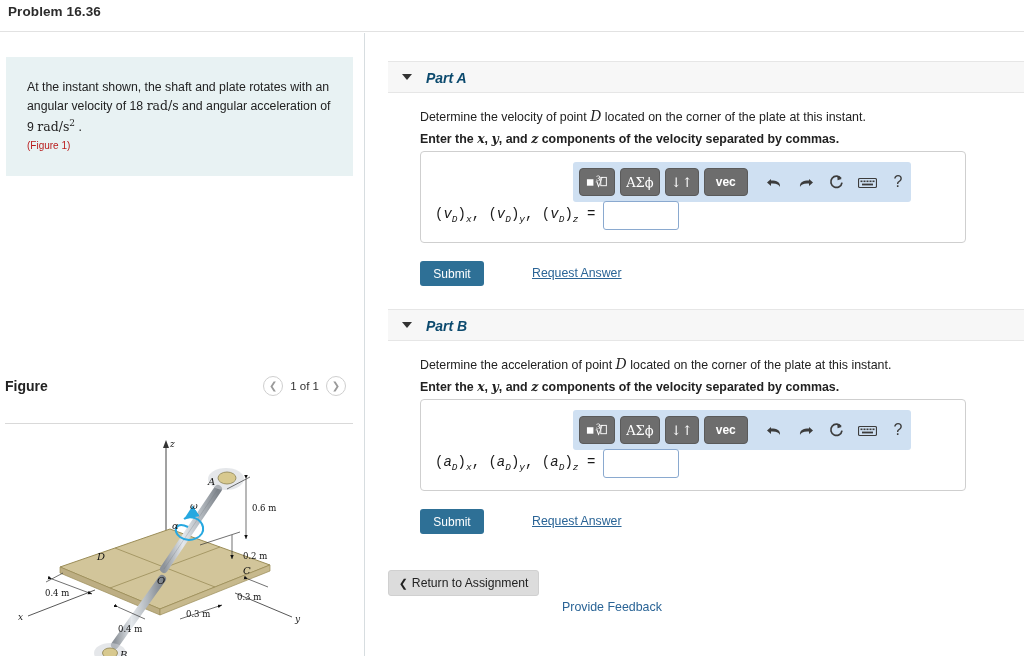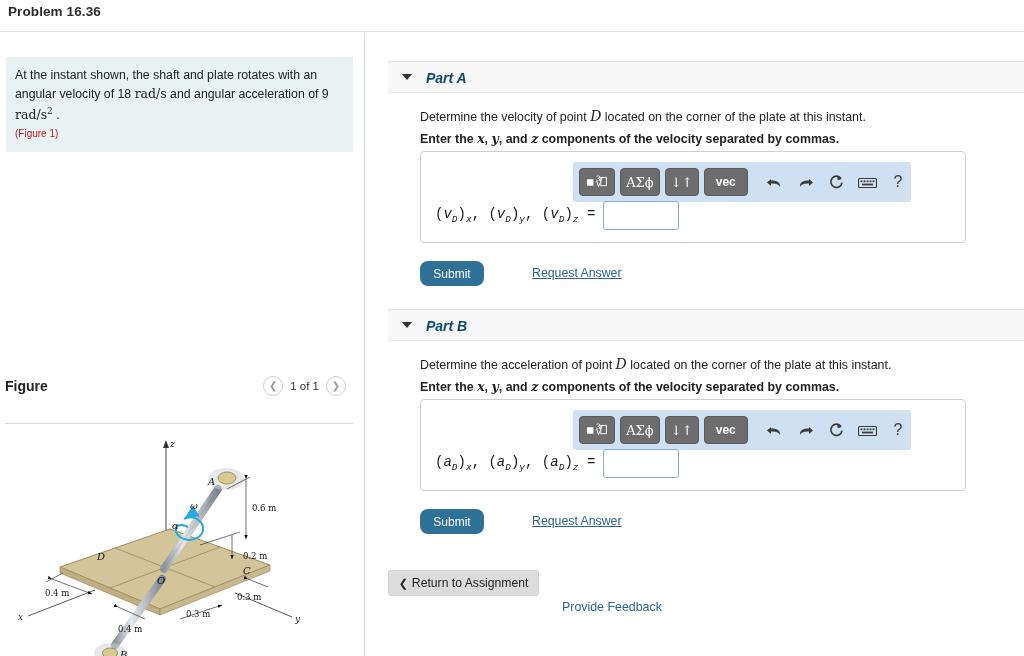--- a/index.html
+++ b/index.html
@@ -33,21 +33,21 @@
     position: absolute; left: 364px; top: 33px; width: 1px; height: 623px;
     background: #d7dde0;
   }
 
   .problem-box {
     position: absolute; left: 6px; top: 24px; width: 347px;
     background: #e8f2f3;
     padding: 10px 10px 10px 9px;
   }
   .problem-box p {
-    margin: 0; font-size: 12.3px; line-height: 17.5px; color: #222;
+    margin: 12px; font-size: 12.3px; line-height: 17.5px; color: #222;
   }
   .fig-link { color: #b91c1c; font-size: 10px; }
   .mathtxt {
     font-family: "DejaVu Serif", serif;
     font-size: 12.5px;
   }
   .mathtxt sup { font-size: 9px; }
 
   
   .figure-header {
@@ -137,21 +137,21 @@
   }
   .ans-label sub { font-size: 9.5px; }
   .ans-input {
     width: 76px; height: 29px; margin-left: 8px;
     border: 1px solid #8aa9cf; border-radius: 3px; background: #fff;
   }
 
   .submit-btn {
     position: absolute; left: 54px;
     width: 64px; height: 25px;
-    background: #2e7096; border: none; border-radius: 8px;
+    background: #2e7096; border: none; border-radius: 3px;
     color: #fff; font-size: 12px; font-family: "Liberation Sans", sans-serif;
     cursor: pointer;
   }
   .req-link {
     position: absolute; left: 166px;
     font-size: 12.3px; color: #2a6496; text-decoration: underline;
     cursor: pointer;
   }
 
   .return-btn {

